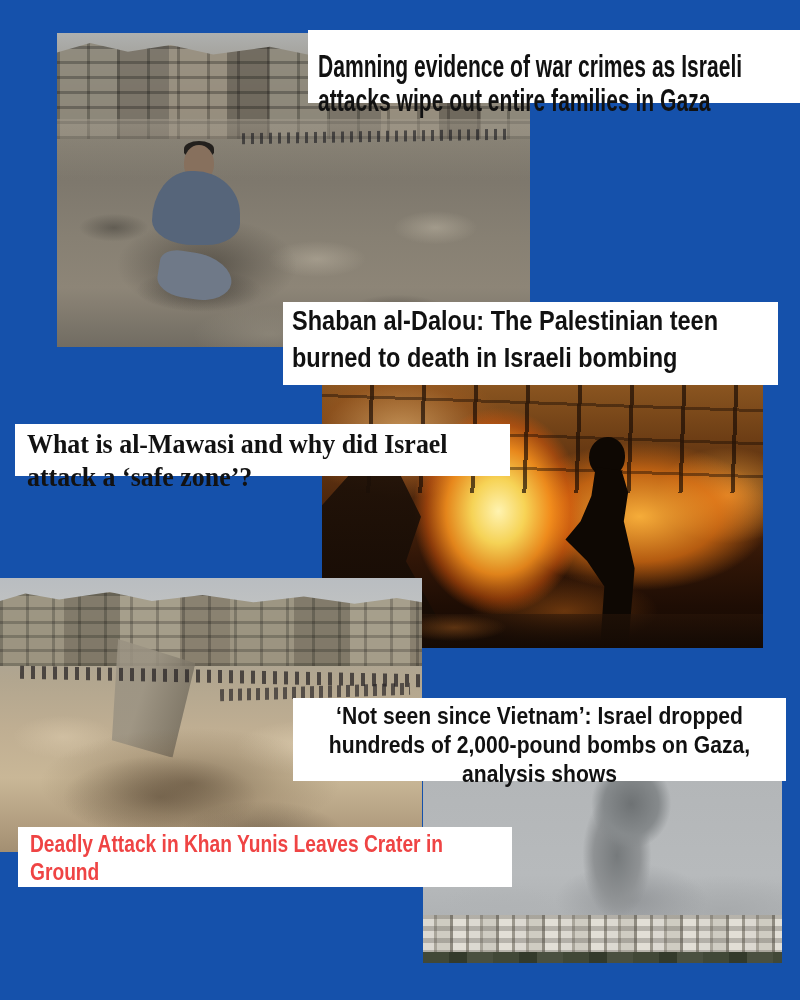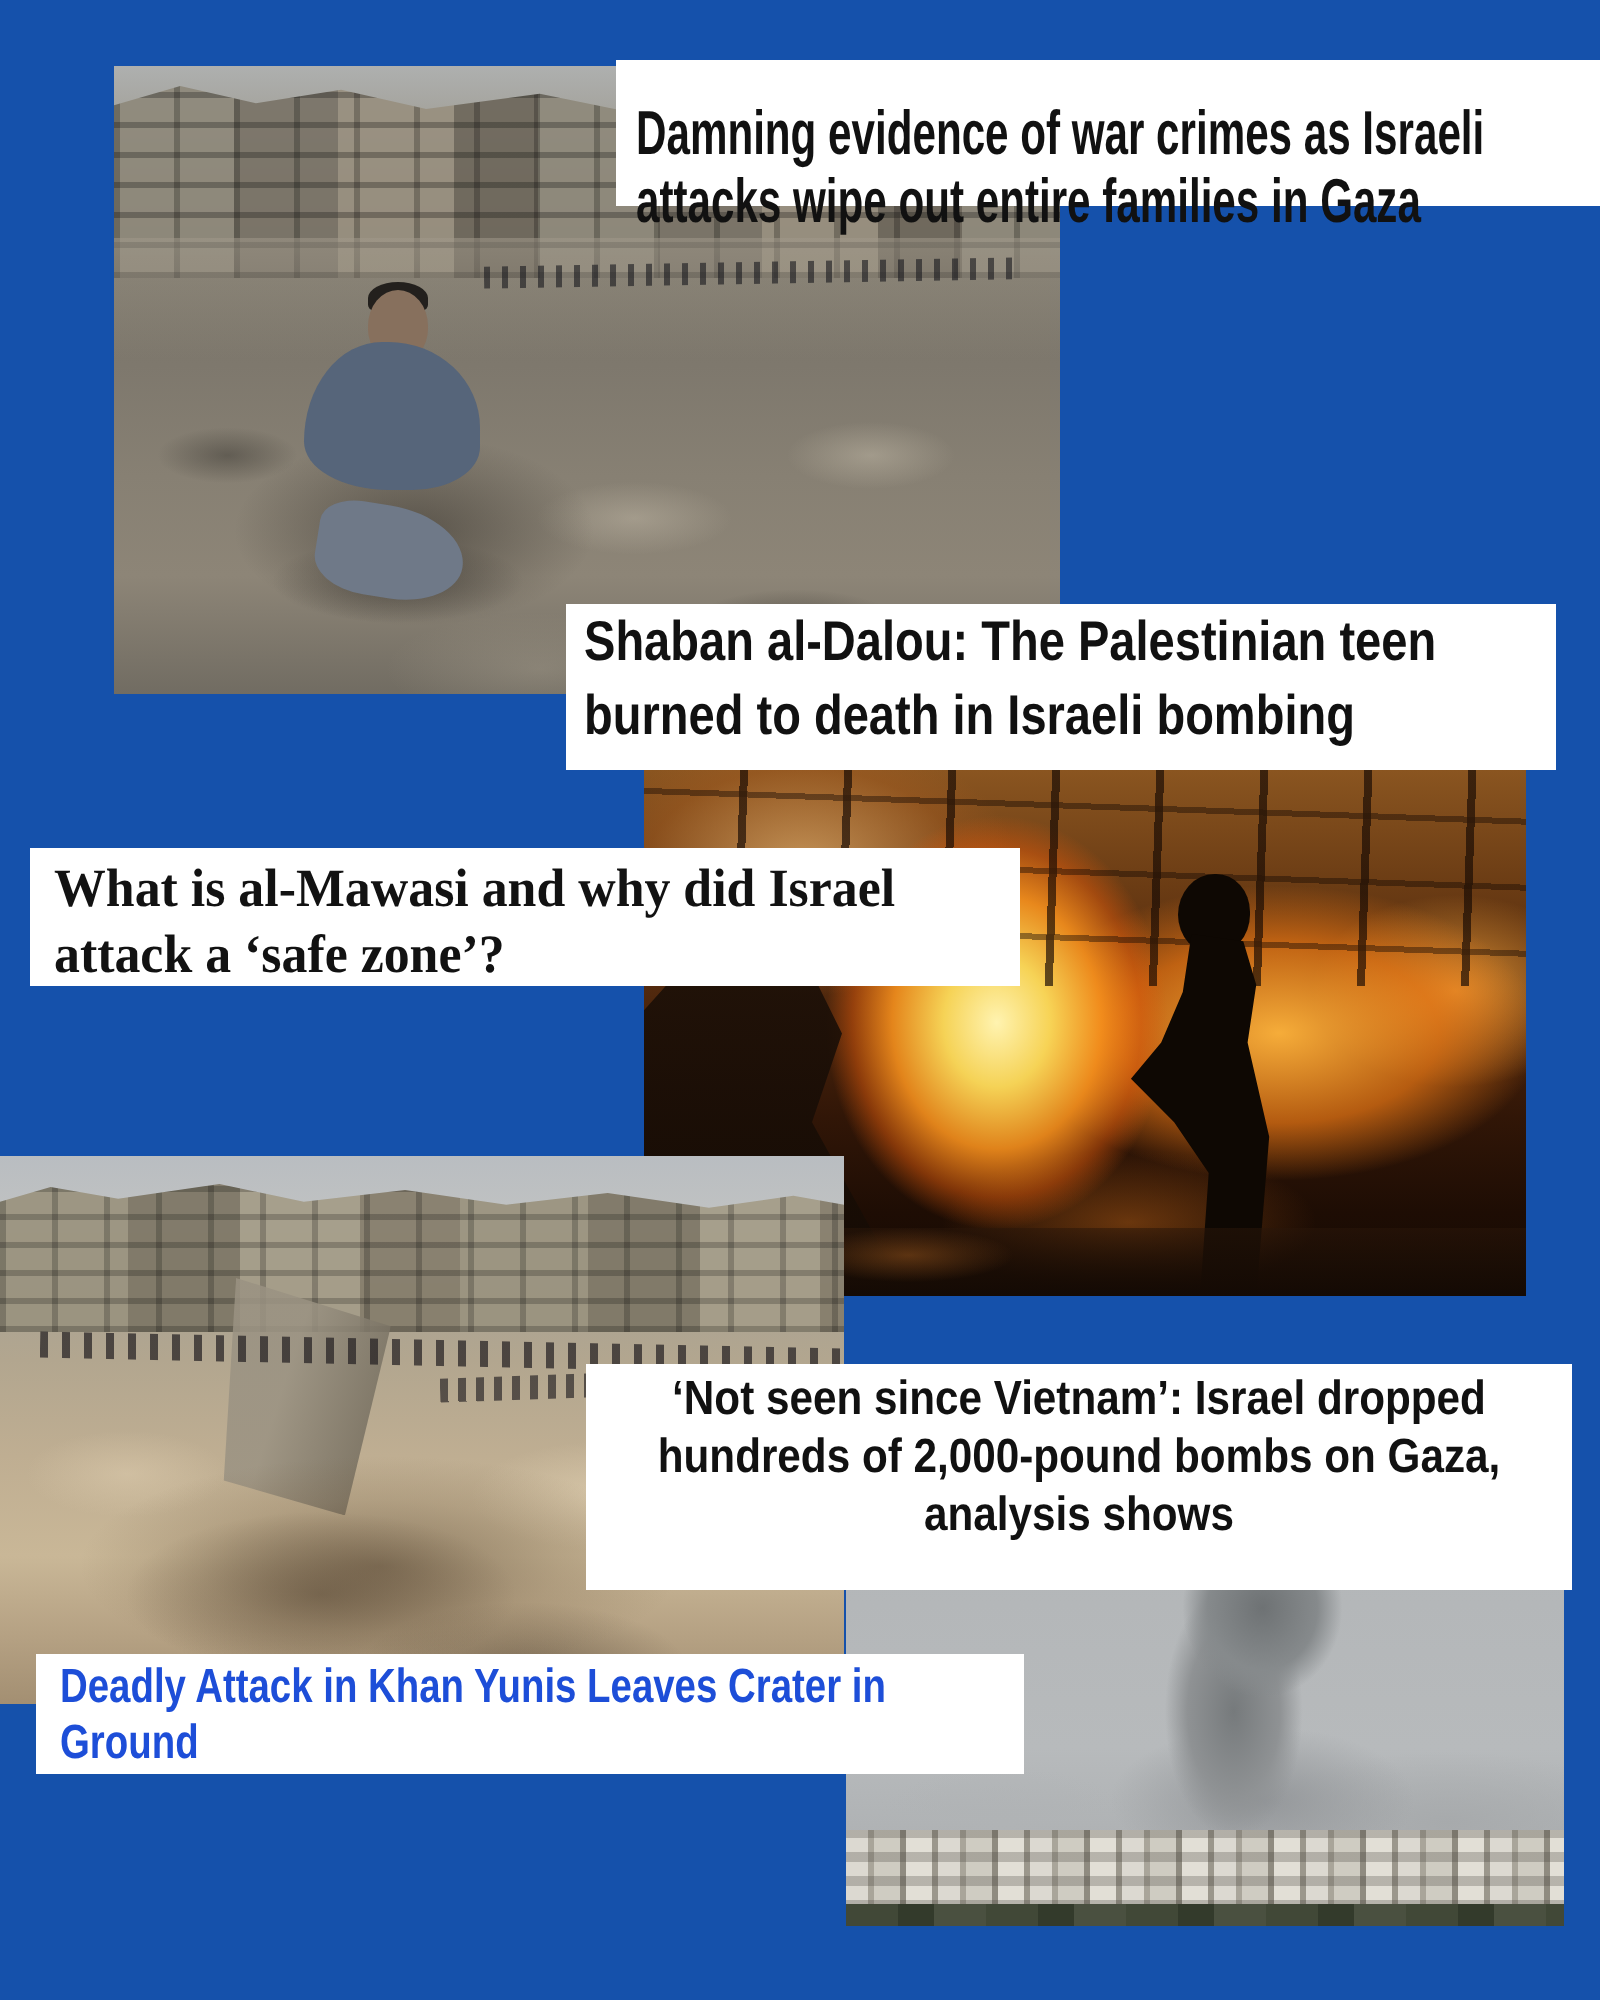--- a/index.html
+++ b/index.html
@@ -11,28 +11,28 @@
   
   .card{position:absolute;background:#ffffff;z-index:5;box-sizing:border-box;color:#111;}
   .card .lines{transform-origin:0 0;}
   .card .ln{white-space:nowrap;}
   #card-damning{left:308px;top:30px;width:564px;height:73px;padding:20px 6px 0 10px;
     font-weight:700;font-size:31px;line-height:34px;letter-spacing:0;}
   #card-damning .lines{transform:scaleX(.68);}
   #card-shaban{left:283px;top:302px;width:495px;height:83px;padding:0 6px 0 9px;
     font-weight:700;font-size:28px;line-height:37px;}
   #card-shaban .lines{transform:scaleX(.84);}
-  #card-mawasi{left:15px;top:424px;width:495px;height:69px;padding:4px 6px 0 12px;
+  #card-mawasi{left:15px;top:424px;width:495px;height:52px;padding:4px 6px 0 12px;
     font-family:"Liberation Serif",serif;font-weight:700;font-size:27px;line-height:33px;color:#121212;}
   #card-mawasi .lines{transform:scaleX(.96);}
-  #card-vietnam{left:293px;top:682px;width:493px;height:113px;padding:3px 4px 0;
+  #card-vietnam{left:293px;top:698px;width:493px;height:83px;padding:3px 4px 0;
     font-weight:700;font-size:24px;line-height:29px;text-align:center;}
   #card-vietnam .lines{transform:scaleX(.88);transform-origin:50% 0;}
   #card-khanyunis{left:18px;top:827px;width:494px;height:60px;padding:3px 6px 0 12px;
-    font-weight:700;font-size:24px;line-height:28px;color:#1d4ed8;}
+    font-weight:700;font-size:24px;line-height:28px;color:#ef4444;}
   #card-khanyunis .lines{transform:scaleX(.80);}
 
   
   .photo{position:absolute;overflow:hidden;}
   .art{position:absolute;}
 
   
   #photo-rubble-man{left:57px;top:33px;width:473px;height:314px;z-index:1;
     background:
       radial-gradient(60px 24px at 80% 62%, rgba(215,206,186,.35), transparent 70%),

